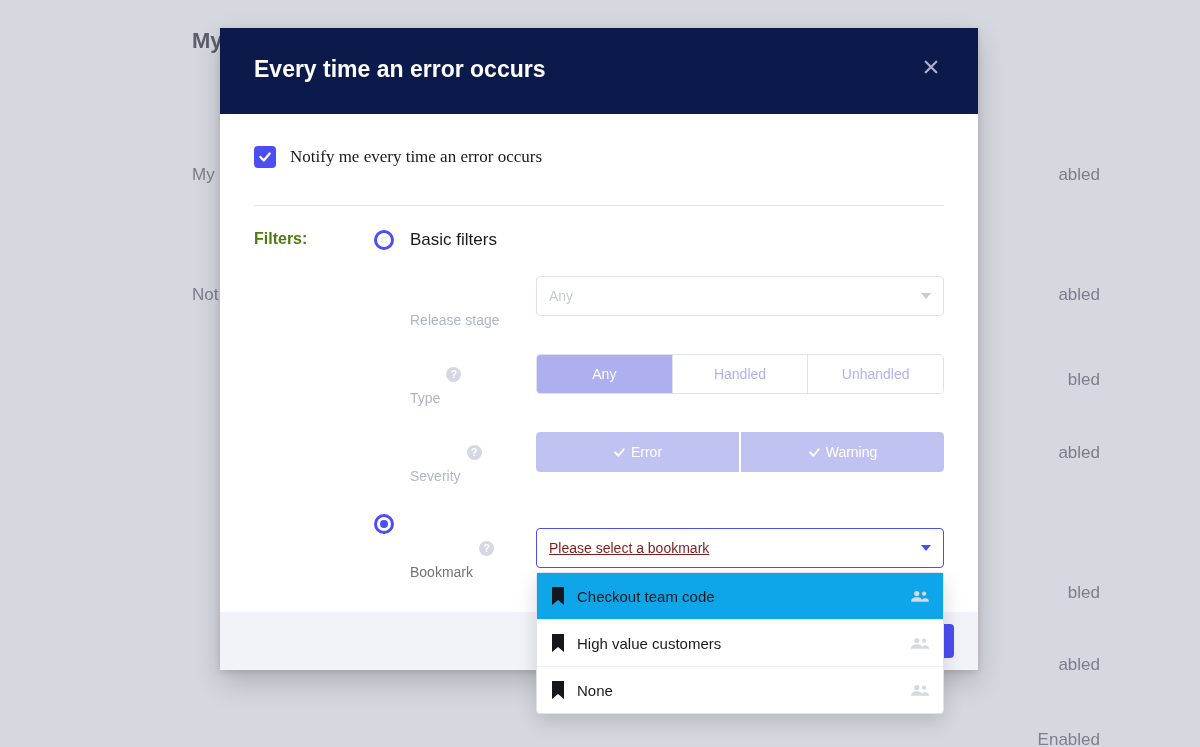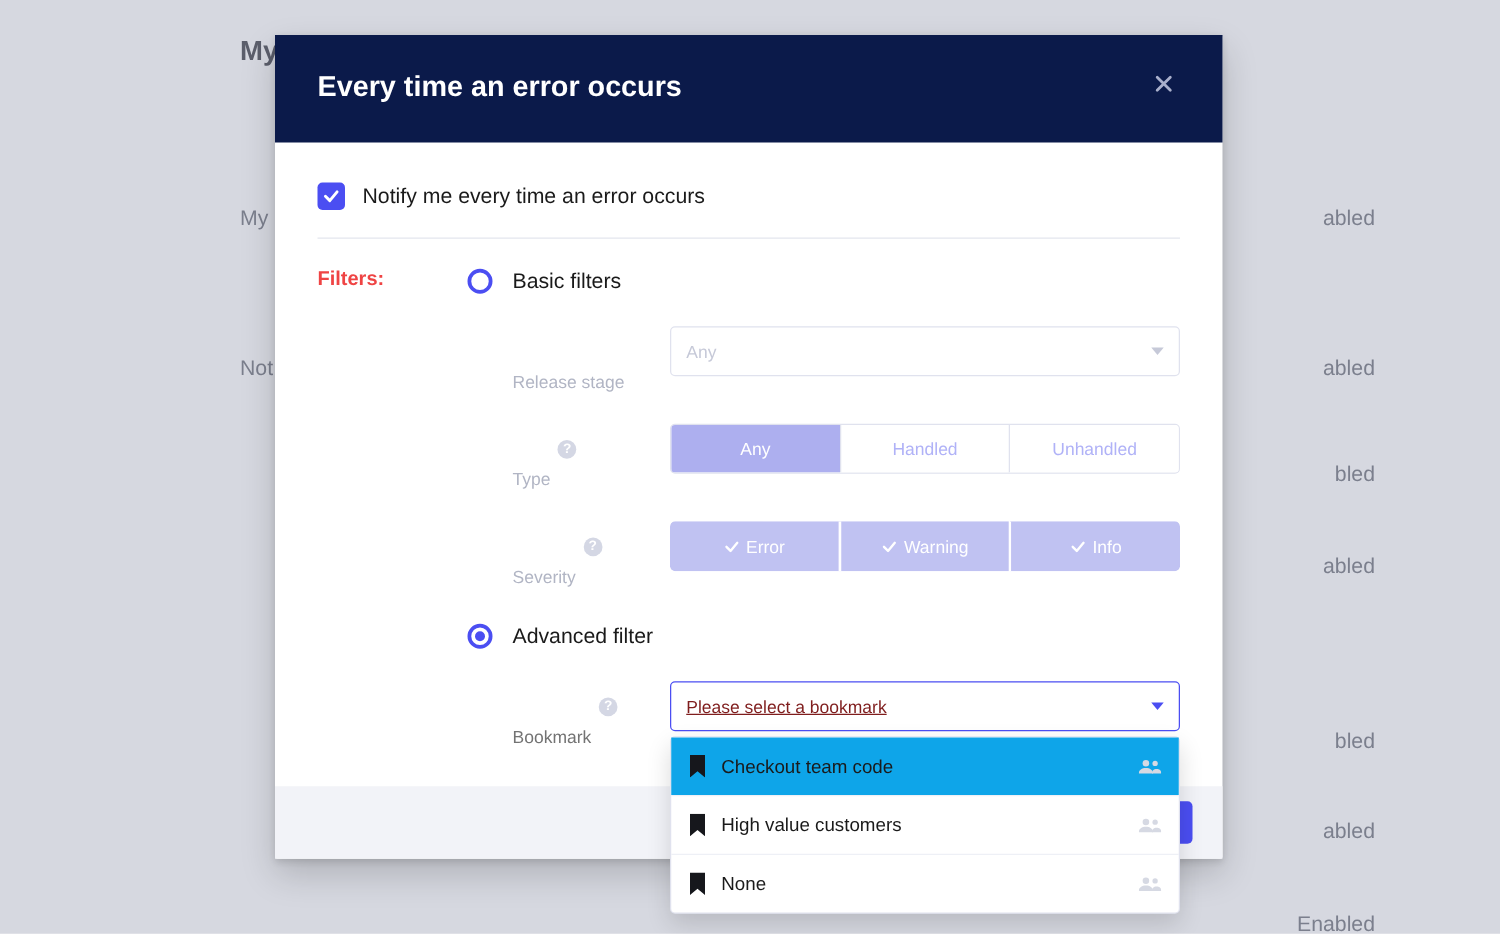--- a/index.html
+++ b/index.html
@@ -63,43 +63,44 @@
       cursor: pointer;
       font-size: 22px;
       line-height: 1;
       padding: 4px;
     }
     .modal-body {
       padding: 26px 34px 14px;
     }
     .check-row {
       display: flex; align-items: center; gap: 14px;
-      padding: 6px 0 22px 0;
+      padding: 6px 0 37px 0;
       border-bottom: 1px solid #e4e6ee;
       margin-bottom: 24px;
+      font-family: Liberation Serif, serif;
     }
     .checkbox {
       width: 22px; height: 22px;
       background: #4b4ef2;
       border-radius: 4px;
       display: flex; align-items: center; justify-content: center;
       color: #fff; cursor: pointer;
     }
     .checkbox svg { width: 14px; height: 14px; }
     .check-label { font-size: 17px; font-weight: 500; }
 
     .filters-section {
       display: grid;
       grid-template-columns: 120px 28px 1fr;
       column-gap: 0;
       align-items: start;
     }
     .filters-heading {
       font-size: 16px; font-weight: 700;
-      color: #ef4444;
+      color: #4d7c0f;
       padding-top: 0;
     }
 
     .radio-block {
       grid-column: 2 / span 2;
       display: grid;
       grid-template-columns: 28px 1fr;
       row-gap: 0;
     }
     .radio {
@@ -338,32 +339,25 @@
                     <path d="M4 12 L10 18 L20 6"></path>
                   </svg>
                 <span>Error</span>
               </div>
               <div class="seg-btn">
                 <svg class="check-mark" viewBox="0 0 24 24" fill="none" stroke="currentColor" stroke-width="3.5" stroke-linecap="round" stroke-linejoin="round">
                     <path d="M4 12 L10 18 L20 6"></path>
                   </svg>
                 <span>Warning</span>
               </div>
-              <div class="seg-btn">
-                <svg class="check-mark" viewBox="0 0 24 24" fill="none" stroke="currentColor" stroke-width="3.5" stroke-linecap="round" stroke-linejoin="round">
-                    <path d="M4 12 L10 18 L20 6"></path>
-                  </svg>
-                <span>Info</span>
-              </div>
             </div>
           </div>
         </div>
 
         <div class="radio selected" style="margin-top:12px"></div>
-        <div class="radio-label" style="margin-top:12px">Advanced filter</div>
 
         <div class="radio-sub advanced">
           <div class="filter-row">
             <div class="filter-label-wrap">
               <span class="filter-label">Bookmark</span>
               <span class="help-icon">?</span>
             </div>
             <div class="dropdown-wrap">
               <div class="select active">
                 <span>Please select a bookmark</span>

